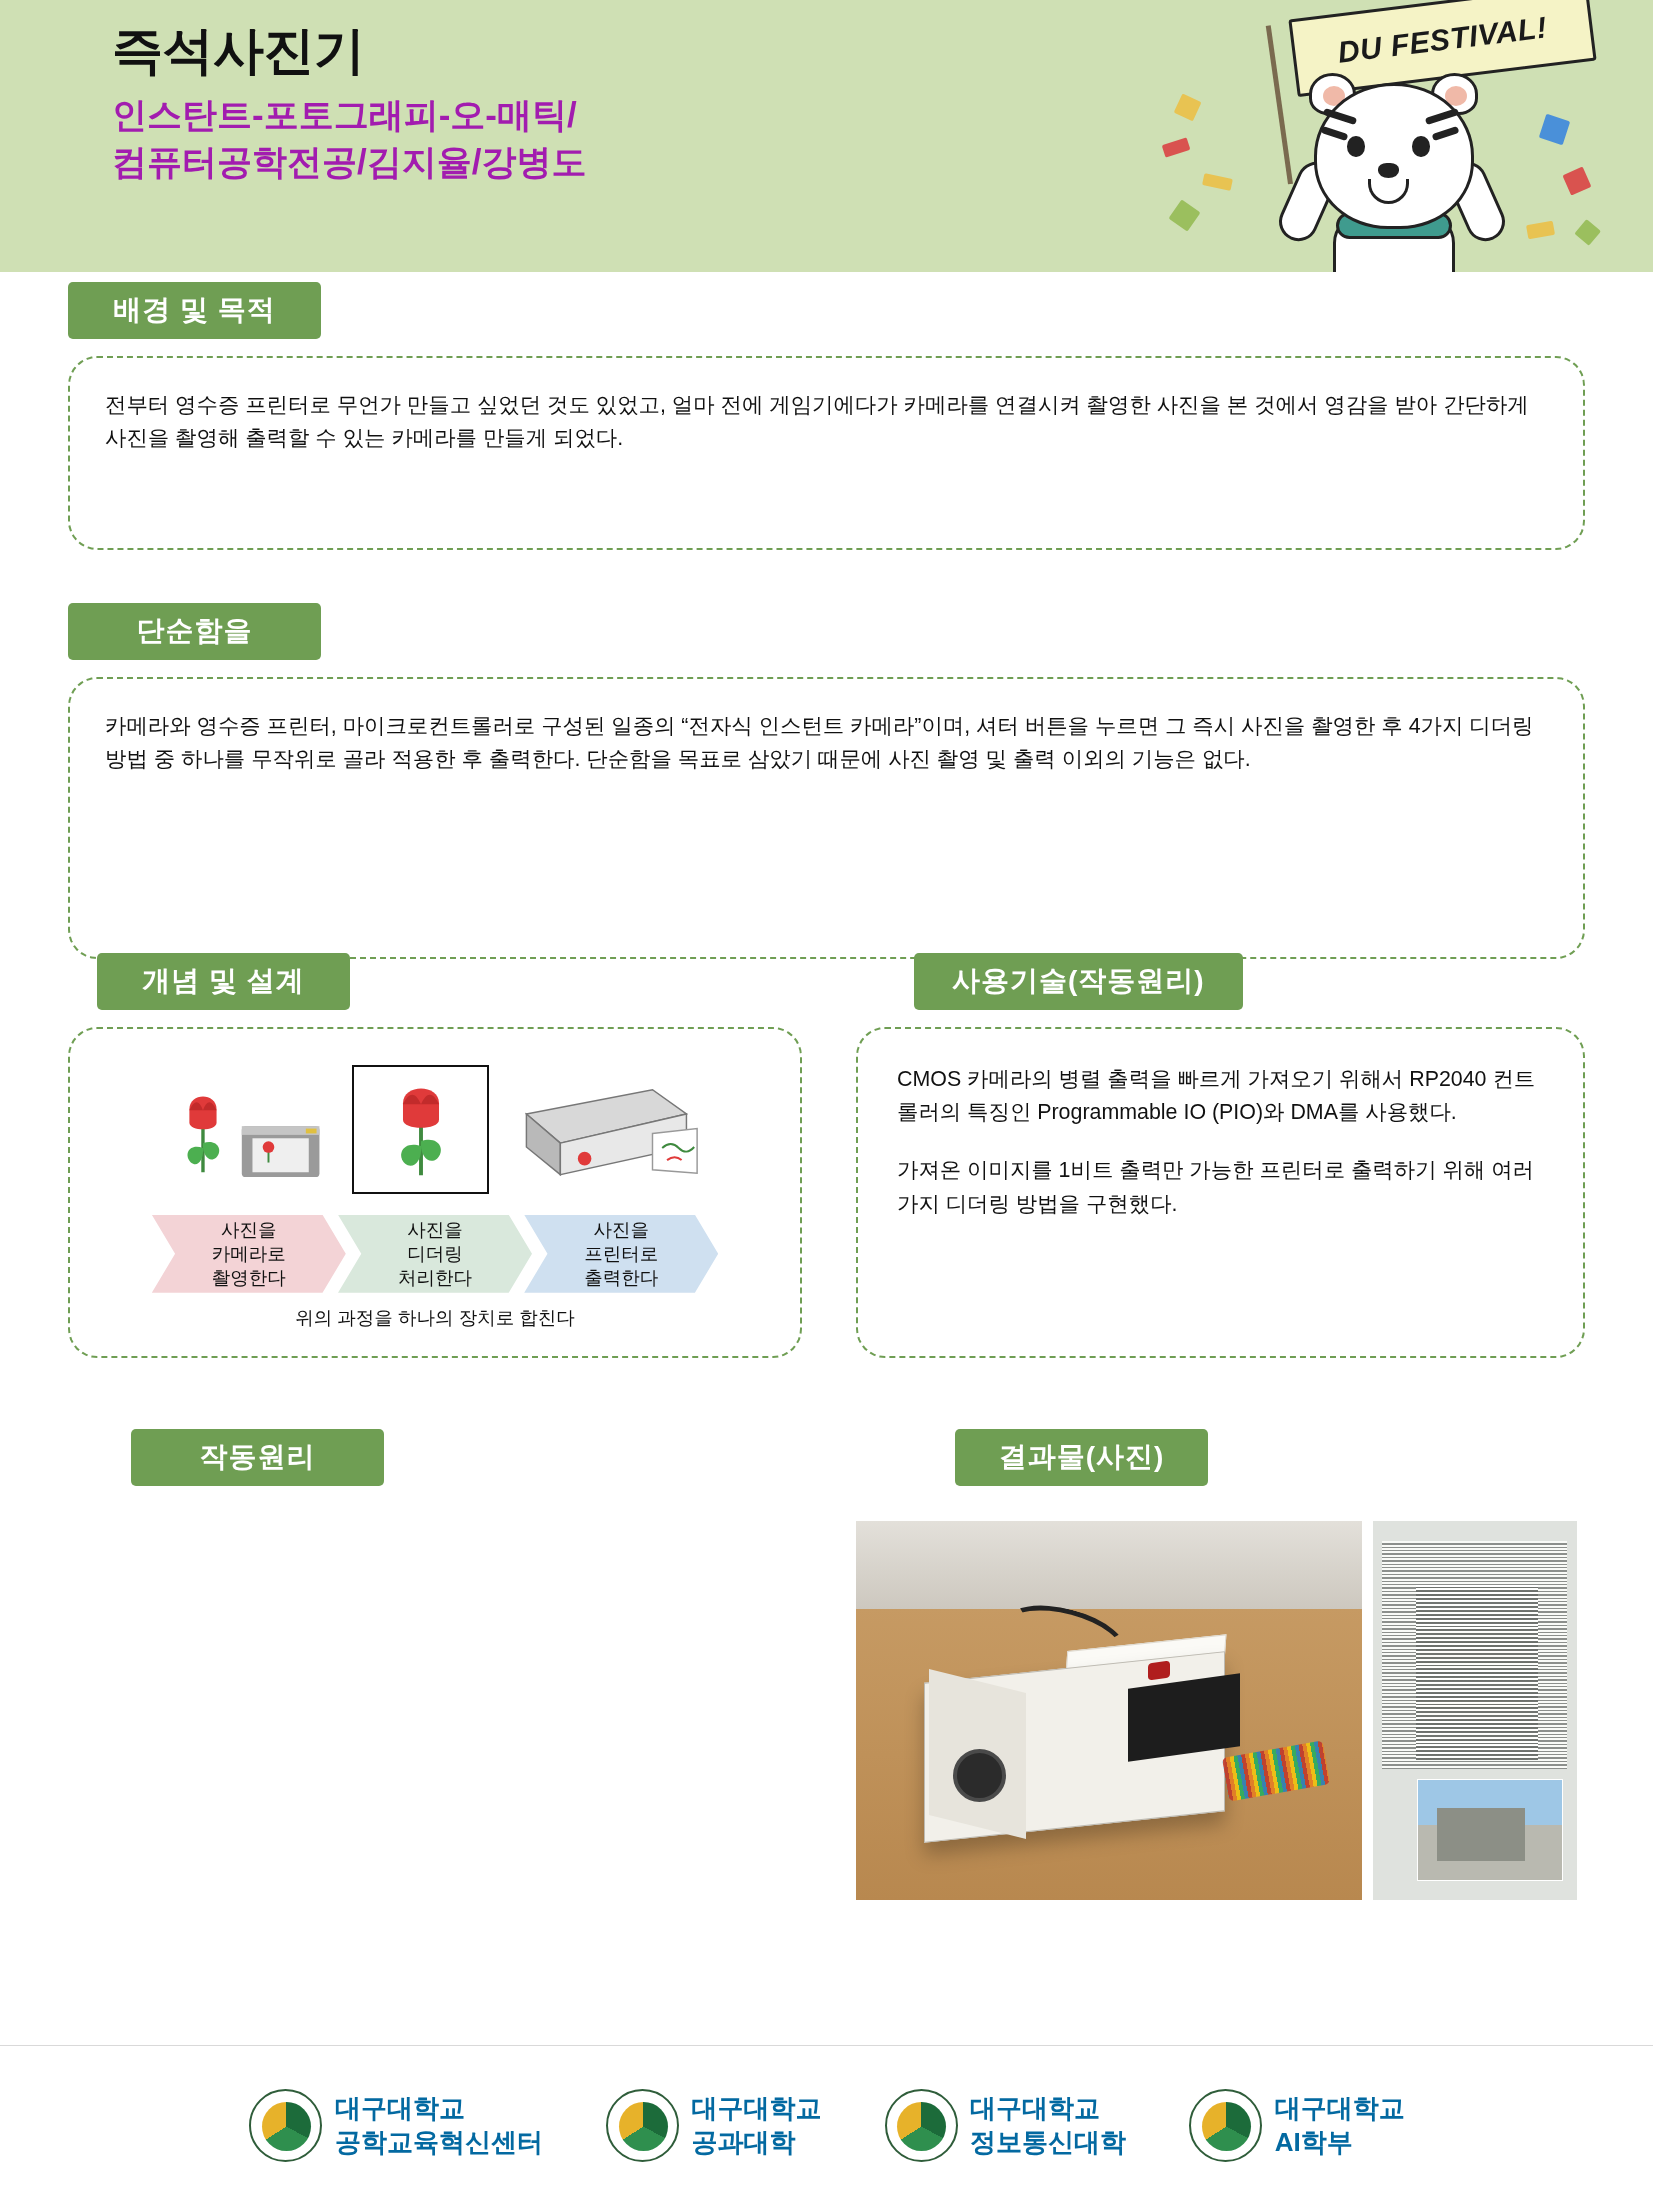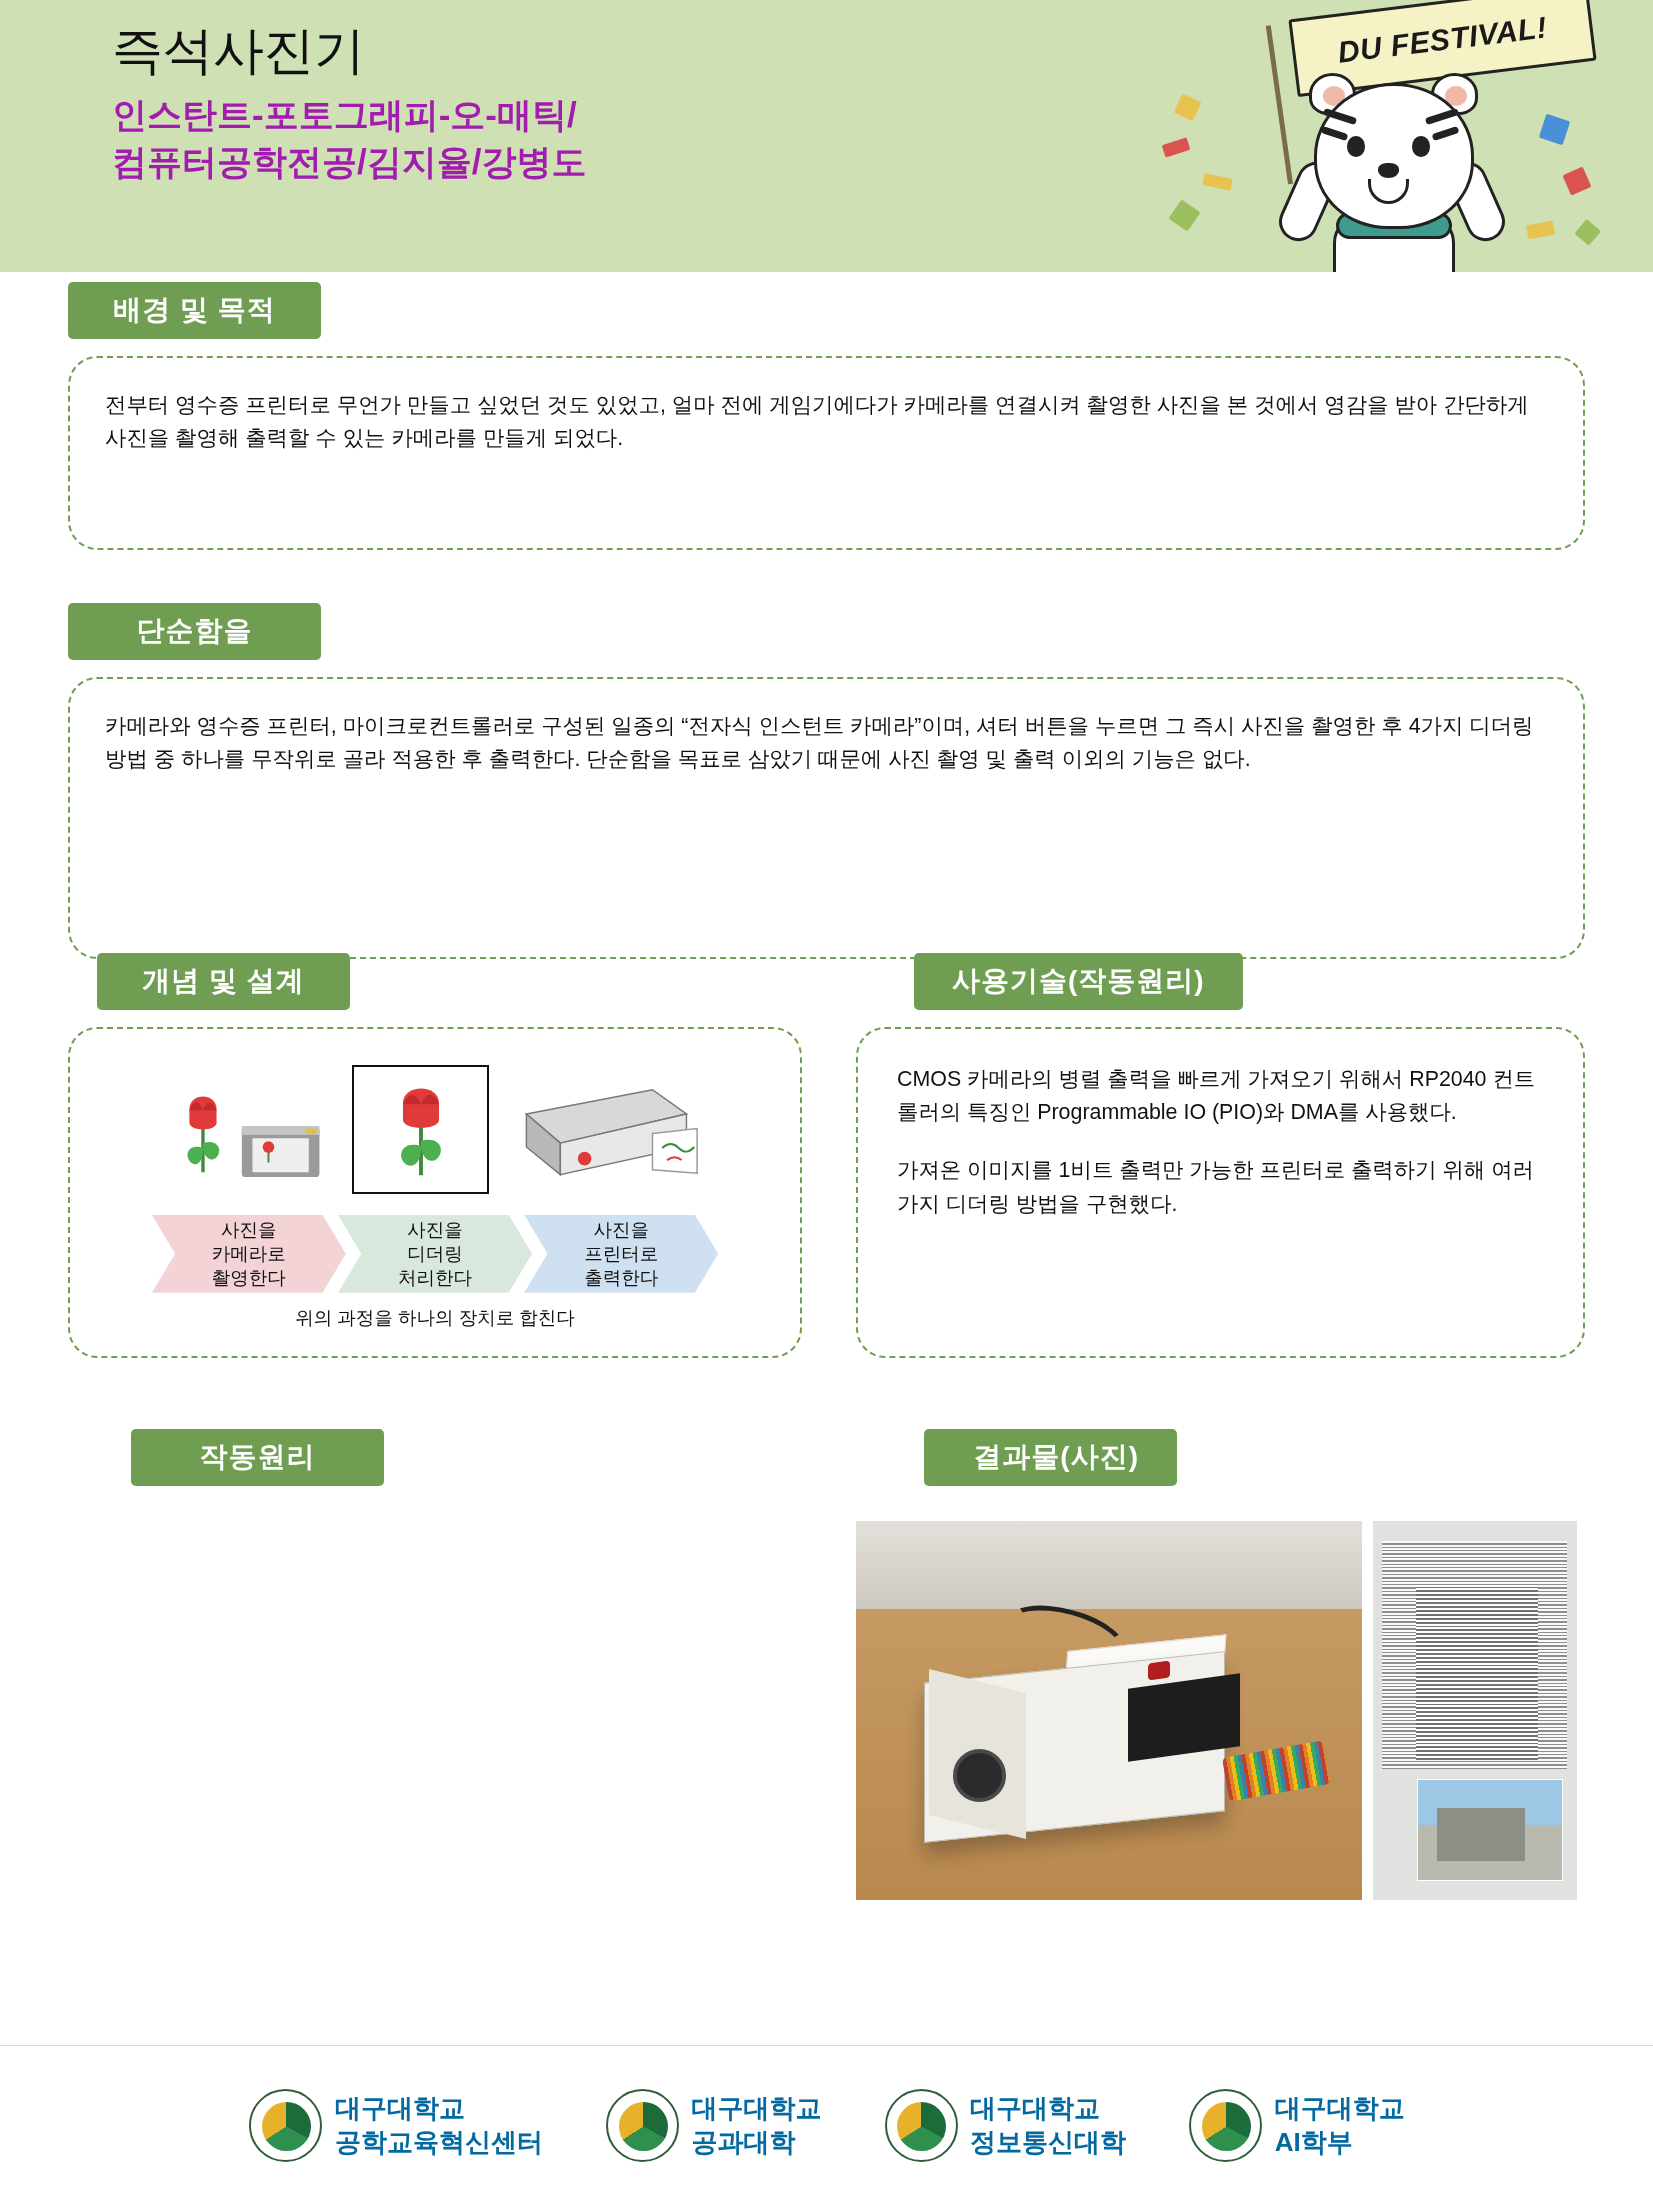--- a/index.html
+++ b/index.html
@@ -22,21 +22,21 @@
     background: #cfe0b4;
     overflow: hidden;
   }
   .header-titles {
     position: absolute;
     left: 112px;
     top: 24px;
   }
   .title-main {
     font-size: 51px;
-    font-weight: normal;
+    font-weight: bold;
     letter-spacing: -0.5px;
     color: #111;
     margin: 0 0 13.6px 0;
     line-height: 1.05;
   }
   .title-sub {
     font-size: 35px;
     font-weight: bold;
     color: #a21caf;
     line-height: 1.35;
@@ -558,21 +558,21 @@
     <div class="body-text" style="margin-bottom:25px;">CMOS 카메라의 병렬 출력을 빠르게 가져오기 위해서 RP2040 컨트롤러의 특징인 Programmable IO (PIO)와 DMA를 사용했다.</div>
     <div class="body-text">가져온 이미지를 1비트 출력만 가능한 프린터로 출력하기 위해 여러 가지 디더링 방법을 구현했다.</div>
   </div>
 </div>
 
 <div class="block" id="sec-effect">
   <div class="sec-head" style="margin-left:63px;">작동원리</div>
 </div>
 
 <div class="block" id="sec-result">
-  <div class="sec-head" style="margin-left:68px;text-align:right;">결과물(사진)</div>
+  <div class="sec-head" style="margin-left:99px;">결과물(사진)</div>
   <div class="result-images">
     <div class="photo photo-desk">
       <div class="desk-wall"></div>
       <div class="cable"></div>
       <div class="paper-strip"></div>
       <div class="desk-camera"></div>
       <div class="pcb"></div>
       <div class="red-btn"></div>
       <div class="desk-camera-face"></div>
       <div class="lens"></div>

